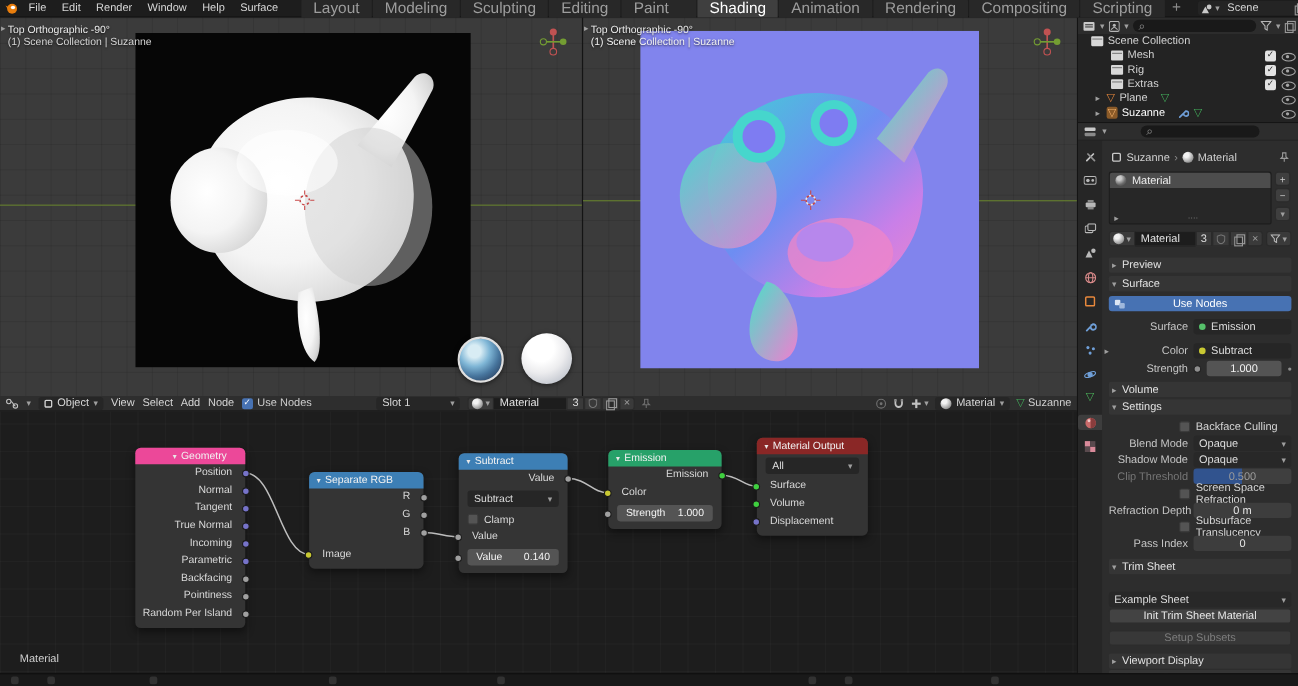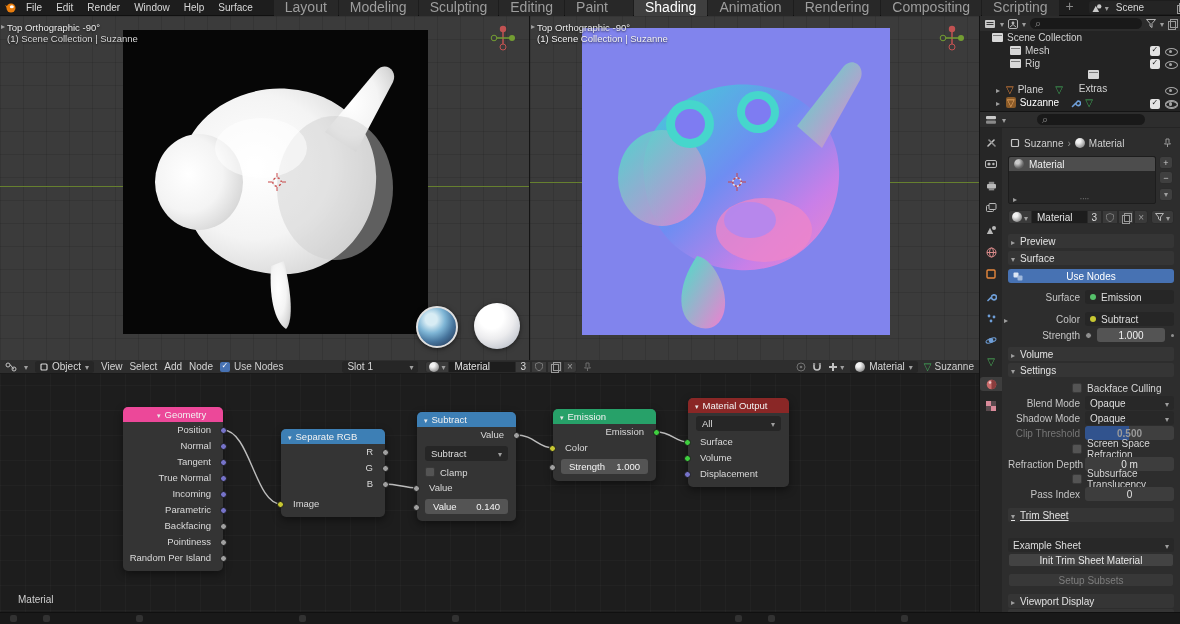--- a/index.html
+++ b/index.html
@@ -95,21 +95,21 @@
   .pdrop .g-down{margin-left:auto;}
   .pslider{flex:1;height:14px;background:#545454;border-radius:3px;display:flex;align-items:center;justify-content:center;color:#f2f2f2;}
   .pnum{flex:1;height:14px;background:#3d3d3d;border-radius:3px;display:flex;align-items:center;justify-content:center;color:#e5e5e5;}
   .dot{width:6px;height:6px;border-radius:50%;flex:none;}
   .dot-g{background:#55c06a;} .dot-y{background:#c8c832;}
   .sockdot{width:7px;height:7px;border-radius:50%;background:#8f8f8f;border:1px solid #242424;flex:none;}
   .dec{width:3px;height:3px;border-radius:50%;background:#8f8f8f;flex:none;margin-left:1px;}
   .btn-blue{height:14px;background:#4772b3;border-radius:3px;display:flex;align-items:center;justify-content:center;color:#fff;position:relative;}
   .btn-gray{height:14px;background:#434343;border:1px solid #2d2d2d;border-radius:3px;display:flex;align-items:center;justify-content:center;color:#e8e8e8;}
   .btn-dis{height:14px;background:#383838;border:1px solid #2d2d2d;border-radius:3px;display:flex;align-items:center;justify-content:center;color:#7d7d7d;}
-  .clip-slider{flex:1;height:14px;border-radius:3px;background:linear-gradient(to right,#31538e 0 50%, #3f3f3f 50%);display:flex;align-items:center;justify-content:center;color:#9a9a9a;font-weight:bold;}
+  .clip-slider{flex:1;height:14px;border-radius:3px;background:linear-gradient(to right,#31538e 0 50%, #3f3f3f 50%);display:flex;align-items:center;justify-content:center;color:#9a9a9a;}
   .chkrow{display:flex;align-items:center;gap:5px;height:14px;padding-left:64px;color:#d5d5d5;}
 
   
   .nodeed{left:0;top:360px;width:980px;height:252px;background:#1d1d1d;background-image:linear-gradient(rgba(255,255,255,.025) 1px, transparent 1px),linear-gradient(90deg, rgba(255,255,255,.025) 1px, transparent 1px);background-size:25px 25px;border-right:1px solid #141414;}
   .ne-header{position:absolute;left:0;top:0;width:100%;height:14px;background:#2e2e2e;display:flex;align-items:center;gap:7px;padding:0 5px;border-bottom:1px solid #1a1a1a;z-index:5;}
   .ne-widget{display:flex;align-items:center;gap:4px;background:#262626;border-radius:3px;height:12px;padding:0 5px;color:#d8d8d8;}
   .ne-menu{color:#d5d5d5;}
   .wires{position:absolute;left:0;top:0;z-index:1;}
   .node{position:absolute;background:#343434;border-radius:5px;box-shadow:0 3px 8px rgba(0,0,0,.45);z-index:2;font-size:9.5px;}
   .nh{height:15px;border-radius:5px 5px 0 0;display:flex;align-items:center;gap:4px;padding:0 7px;color:#f2f2f2;}
@@ -336,21 +336,21 @@
       </div>
   </div>
   <div class="ol-row" style="padding-left:30px;">
     <span class="i-coll"></span>
     <span class="ol-label">Rig</span>
     <div class="ol-right">
         <span class="chk"></span>
         <span class="i-eye"></span>
       </div>
   </div>
-  <div class="ol-row" style="padding-left:30px;flex-direction:column;">
+  <div class="ol-row" style="padding-left:30px;">
     <span class="i-coll"></span>
     <span class="ol-label">Extras</span>
     <div class="ol-right">
         <span class="chk"></span>
         <span class="i-eye"></span>
       </div>
   </div>
   <div class="ol-row" style="padding-left:14px;">
     <span class="ol-arrow g-right"></span>
     <span class="i-tri" style="color:#e8883c;">▽</span>
@@ -624,21 +624,21 @@
       <span class="cbx"></span>
       <span>Subsurface Translucency</span>
     </div>
     <div class="prow" style="margin-top:1px;">
       <span class="plabel">Pass Index</span>
       <div class="pnum">
           <span>0</span>
         </div>
     </div>
 
-    <div class="sect" style="margin-top:7px;text-decoration:underline;">
+    <div class="sect" style="margin-top:7px;">
       <span class="g-down"></span>
       <span>Trim Sheet</span>
     </div>
     <div class="pdrop" style="margin-top:16px;">
       <span>Example Sheet</span>
         <span class="g-down"></span>
     </div>
     <div class="btn-gray" style="margin-top:1px;">
       <span>Init Trim Sheet Material</span>
     </div>

